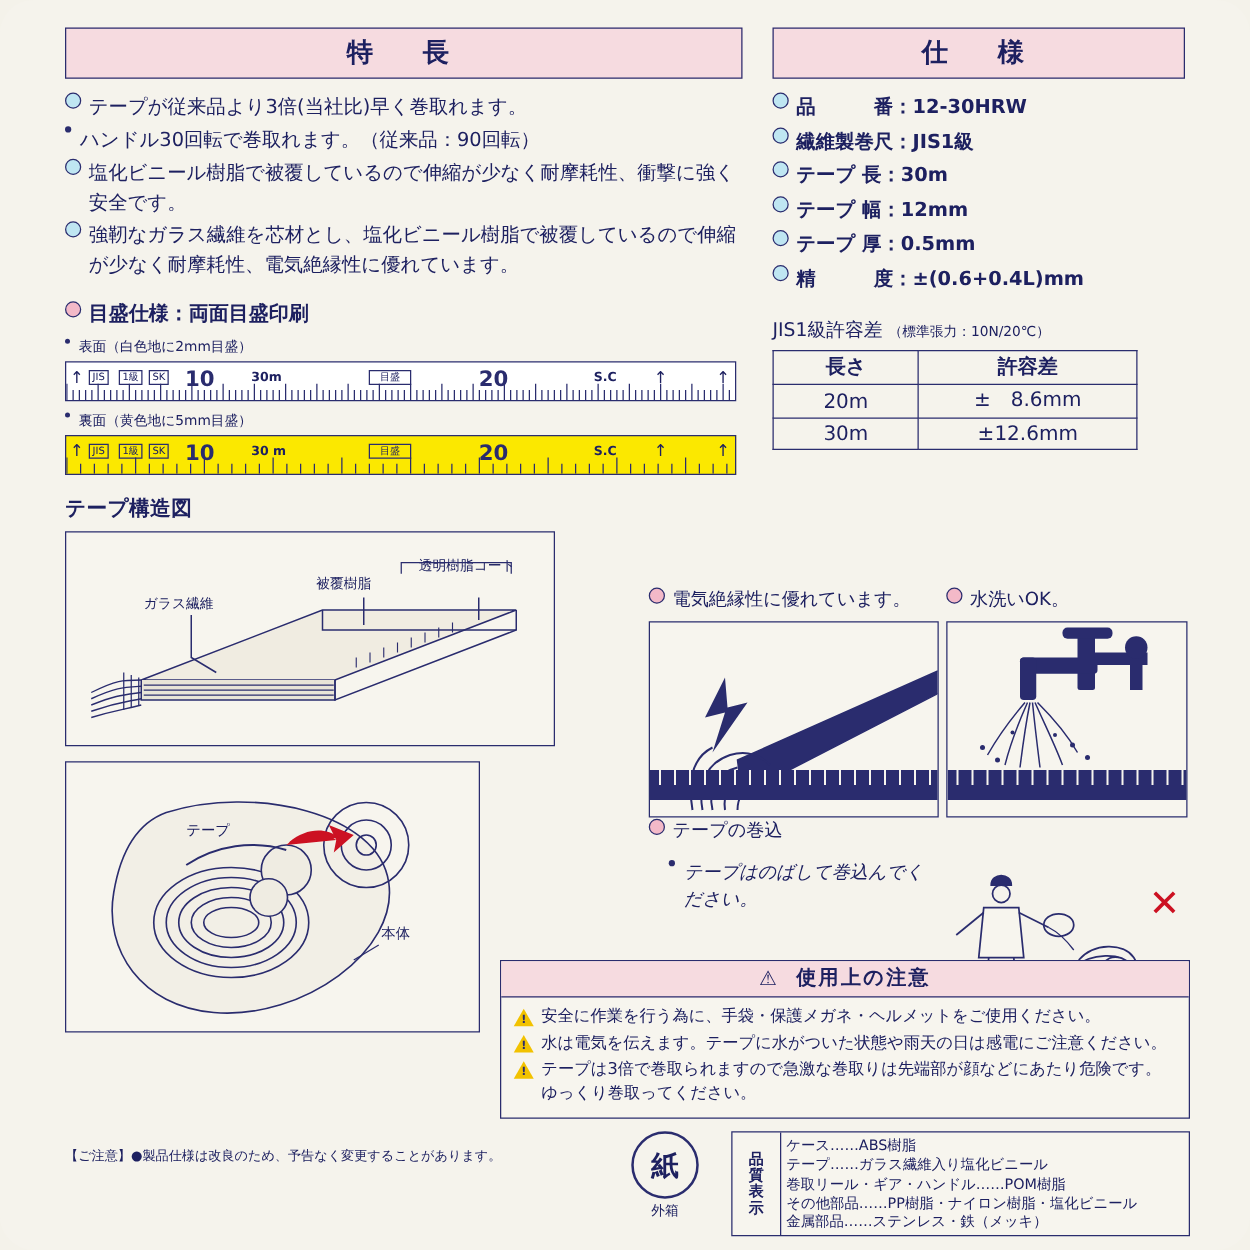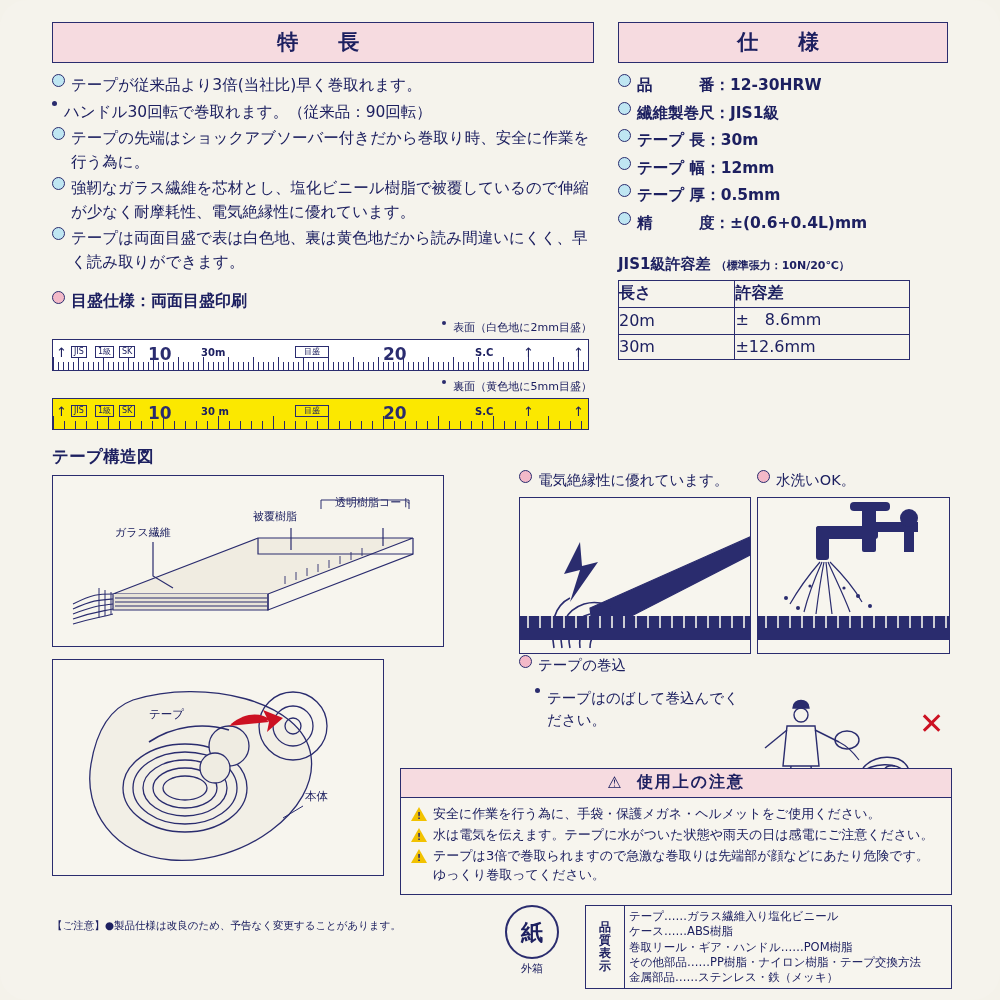--- a/index.html
+++ b/index.html
@@ -38,21 +38,21 @@
   }
   .bullet.pink{background:#f3b9c8;}
   .dot{
     display:inline-block;width:5px;height:5px;border-radius:50%;
     background:#2a2c6e;margin-right:7px;vertical-align:3px;flex:0 0 auto;
   }
   .row{display:flex;align-items:flex-start;}
   .t15{font-size:15.5px;line-height:1.52;}
   .t14{font-size:14.5px;line-height:1.5;}
   .t13{font-size:13px;line-height:1.45;}
-  .t11{font-size:11px;line-height:1.35;justify-content:flex-end;}
+  .t11{font-size:11px;line-height:1.35;}
 
   
   #left-col{position:absolute;left:52px;top:22px;width:540px;}
   #features-header{width:100%;}
   #features-list{margin-top:11px;}
   #features-list .fitem{margin-bottom:3px;}
   #features-list .ftext{flex:1;}
 
   
   #scale-spec{margin-top:17px;}
@@ -85,37 +85,37 @@
   #tape-exchange{margin-top:12px;}
   #exchange-figure{
     margin-top:7px;width:330px;height:215px;position:relative;
     border:1.4px solid #2a2c6e;background:#f7f5ee;overflow:hidden;
   }
 
   
   #right-col{position:absolute;left:618px;top:22px;width:330px;}
   #spec-list{margin-top:11px;}
   #spec-list .srow{margin-bottom:4px;font-weight:bold;}
-  #jis-tol-title{margin-top:20px;font-size:15px;font-weight:bold;}
+  #jis-tol-title{margin-top:20px;font-size:15px;}
   #jis-tol-title .sub{font-size:11px;}
   #tol-table{margin-top:6px;border-collapse:collapse;width:292px;}
   #tol-table th,#tol-table td{
-    border:1.3px solid #2a2c6e;text-align:left;
+    border:1.3px solid #2a2c6e;text-align:center;
     font-size:16px;padding:2px 0 3px;
   }
   #tol-table th{font-weight:bold;}
 
   
   #insul-panel{position:absolute;left:519px;top:470px;width:232px;}
   #wash-panel{position:absolute;left:757px;top:470px;width:193px;}
   .panel-label{display:flex;align-items:flex-start;margin-bottom:5px;}
   .fig-box{border:1.5px solid #2a2c6e;background:#f7f5ee;position:relative;overflow:hidden;}
 
   #winding-panel{position:absolute;left:519px;top:655px;width:431px;}
-  #winding-figure{margin-top:0;height:110px;position:relative;}
+  #winding-figure{margin-top:0;height:110px;position:relative;font-style:italic;}
 
   
   #caution-box{position:absolute;left:400px;top:768px;width:550px;border:1.5px solid #2a2c6e;background:#f7f5ee;}
   #caution-head{background:#f6dbe0;border-bottom:1.5px solid #2a2c6e;text-align:center;font-weight:bold;font-size:16px;padding:3px 0 4px;letter-spacing:.12em;}
   #caution-list{padding:7px 10px 8px 10px;}
   #caution-list .crow{display:flex;align-items:flex-start;margin-bottom:2px;}
   .warn{
     width:0;height:0;border-left:8px solid transparent;border-right:8px solid transparent;
     border-bottom:14px solid #f2c200;margin-right:6px;position:relative;flex:0 0 auto;top:2px;
   }
@@ -156,29 +156,25 @@
       <div class="row fitem">
         <span class="bullet"></span>
         <span class="ftext">テープが従来品より3倍(当社比)早く巻取れます。</span>
       </div>
       <div class="row fitem">
         <span class="dot"></span>
         <span class="ftext">ハンドル30回転で巻取れます。（従来品：90回転）</span>
       </div>
       <div class="row fitem">
         <span class="bullet"></span>
-        <span class="ftext">テープの先端はショックアブソーバー付きだから巻取り時、安全に作業を行う為に。</span>
+        <span class="ftext">塩化ビニール樹脂で被覆しているので伸縮が少なく耐摩耗性、衝撃に強く安全です。</span>
       </div>
       <div class="row fitem">
         <span class="bullet"></span>
         <span class="ftext">強靭なガラス繊維を芯材とし、塩化ビニール樹脂で被覆しているので伸縮が少なく耐摩耗性、電気絶縁性に優れています。</span>
-      </div>
-      <div class="row fitem">
-        <span class="bullet"></span>
-        <span class="ftext">テープは両面目盛で表は白色地、裏は黄色地だから読み間違いにくく、早く読み取りができます。</span>
       </div>
     </div>
 
     <div id="scale-spec">
       <div class="row">
         <span class="bullet pink"></span>
         <span class="title">目盛仕様：両面目盛印刷</span>
       </div>
 
       <div class="row scale-caption t11">
@@ -707,24 +703,24 @@
   <div id="recycle-mark">
     <div class="recycle-circle">
       <span>紙</span>
     </div>
     <div id="recycle-caption">外箱</div>
   </div>
 
   <div id="quality-box">
     <div id="quality-label">品<br>質<br>表<br>示</div>
     <div id="quality-rows">
+      <div class="qrow">ケース……ABS樹脂</div>
       <div class="qrow">テープ……ガラス繊維入り塩化ビニール</div>
-      <div class="qrow">ケース……ABS樹脂</div>
       <div class="qrow">巻取リール・ギア・ハンドル……POM樹脂</div>
-      <div class="qrow">その他部品……PP樹脂・ナイロン樹脂・テープ交換方法</div>
+      <div class="qrow">その他部品……PP樹脂・ナイロン樹脂・塩化ビニール</div>
       <div class="qrow">金属部品……ステンレス・鉄（メッキ）</div>
     </div>
   </div>
 
   <div id="footnote">
     <div class="fl">【ご注意】●製品仕様は改良のため、予告なく変更することがあります。</div>
   </div>
 
 </div>
 

